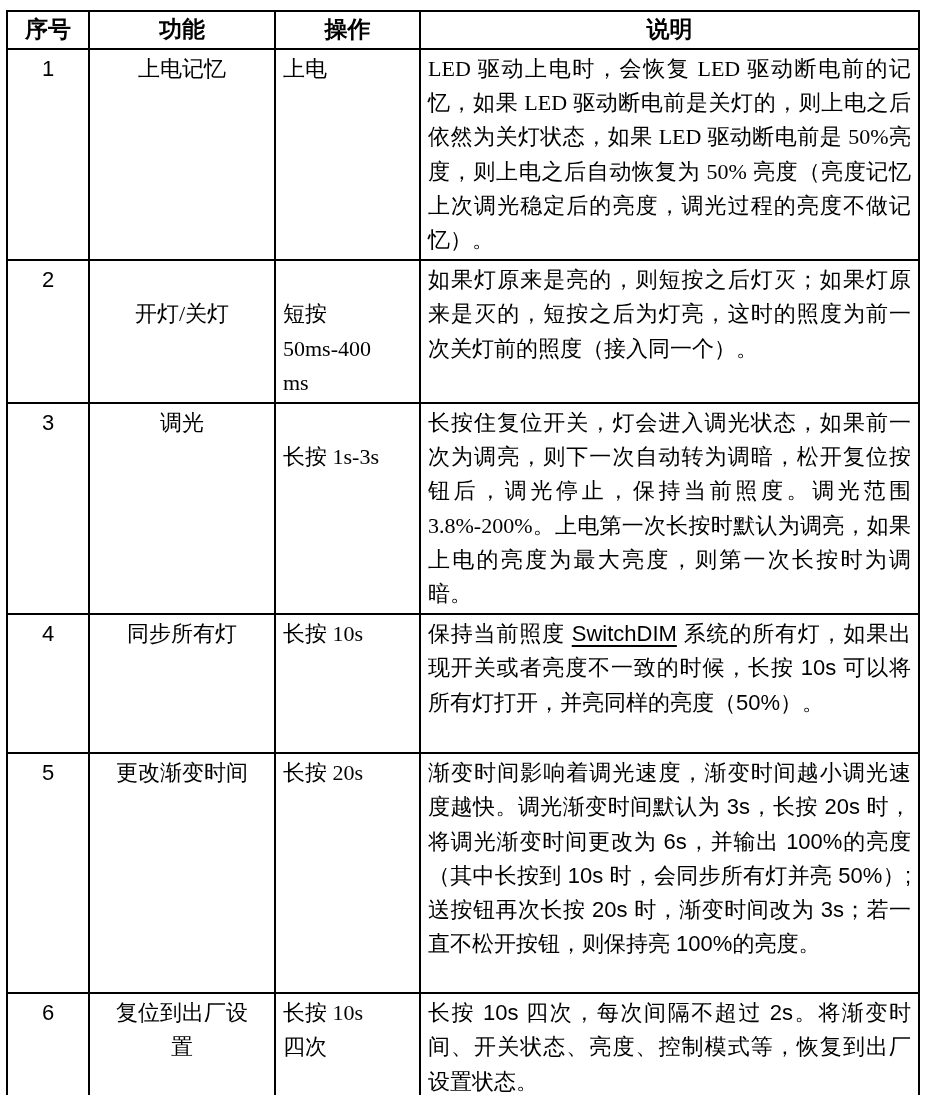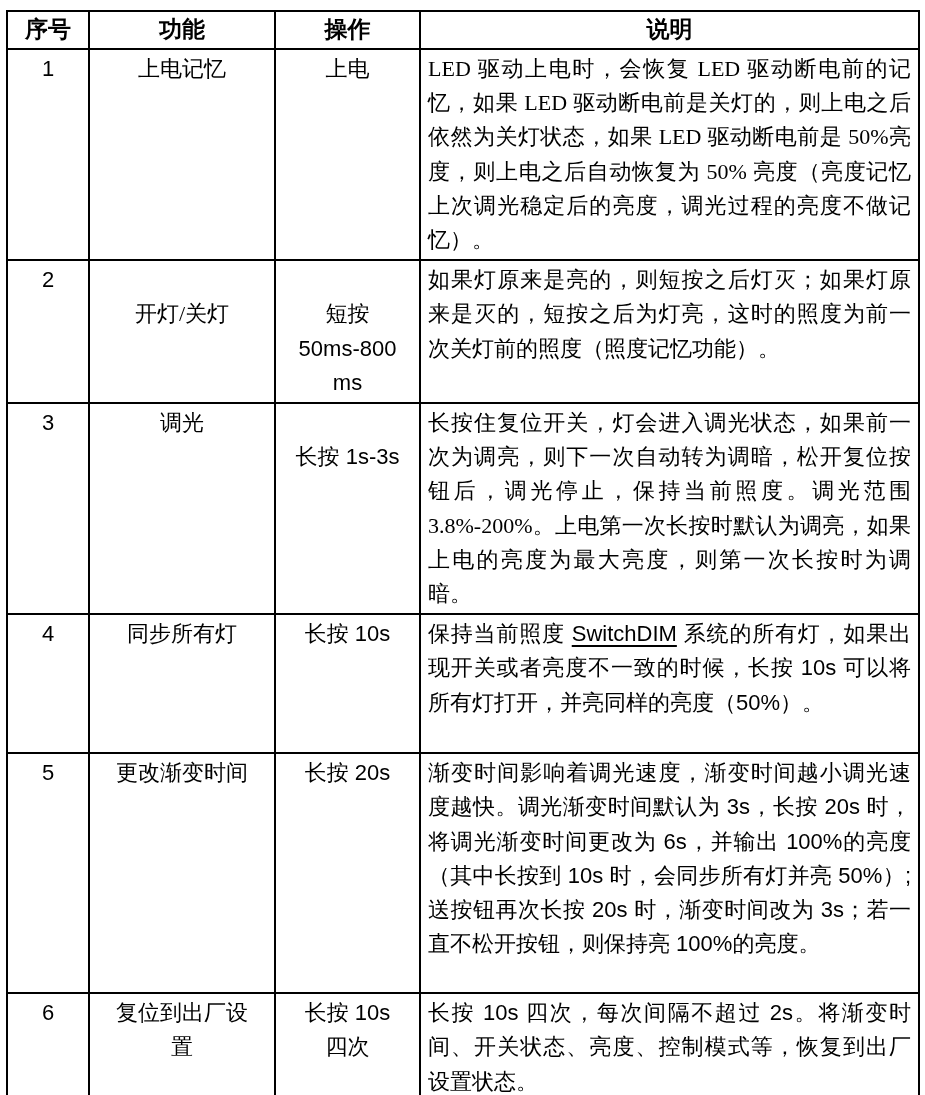--- a/index.html
+++ b/index.html
@@ -47,23 +47,23 @@
   td.no-cell {
     text-align: center;
     font-family: "Liberation Sans", sans-serif;
     font-size: 22px;
   }
   td.fn-cell {
     text-align: center;
     white-space: pre-line;
   }
   td.op-cell {
-    text-align: center;
+    text-align: left;
     white-space: pre-line;
-    font-family: Liberation Sans, sans-serif;
+    font-family: Liberation Serif, serif;
     border-radius: 7px;
   }
   td.ds-cell {
     text-align: justify;
     text-justify: inter-character;
   }
   td.ds-sans-latin {
     font-family: "Liberation Sans", "Liberation Serif", serif;
   }
   .squiggle {
@@ -107,23 +107,23 @@
         <td class="fn-cell">上电记忆</td>
         <td class="op-cell">上电</td>
         <td class="ds-cell">LED 驱动上电时，会恢复 LED 驱动断电前的记忆，如果 LED 驱动断电前是关灯的，则上电之后依然为关灯状态，如果 LED 驱动断电前是 50%亮度，则上电之后自动恢复为 50% 亮度（亮度记忆上次调光稳定后的亮度，调光过程的亮度不做记忆）。</td>
       </tr>
       <tr class="r2">
         <td class="no-cell">2</td>
         <td class="fn-cell">
 开灯/关灯</td>
         <td class="op-cell">
 短按
-50ms-800
+50ms-400
 ms</td>
-        <td class="ds-cell">如果灯原来是亮的，则短按之后灯灭；如果灯原来是灭的，短按之后为灯亮，这时的照度为前一次关灯前的照度（照度记忆功能）。</td>
+        <td class="ds-cell">如果灯原来是亮的，则短按之后灯灭；如果灯原来是灭的，短按之后为灯亮，这时的照度为前一次关灯前的照度（接入同一个）。</td>
       </tr>
       <tr class="r3">
         <td class="no-cell">3</td>
         <td class="fn-cell">调光</td>
         <td class="op-cell">
 长按 1s-3s</td>
         <td class="ds-cell">长按住复位开关，灯会进入调光状态，如果前一次为调亮，则下一次自动转为调暗，松开复位按钮后，调光停止，保持当前照度。调光范围 3.8%-200%。上电第一次长按时默认为调亮，如果上电的亮度为最大亮度，则第一次长按时为调暗。</td>
       </tr>
       <tr class="r4">
         <td class="no-cell">4</td>

